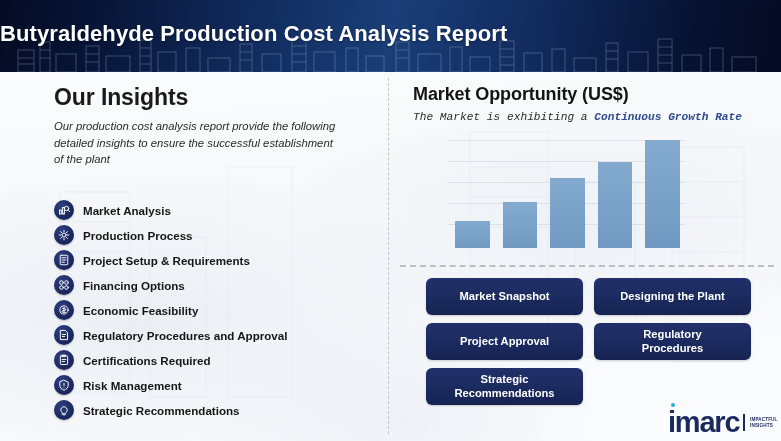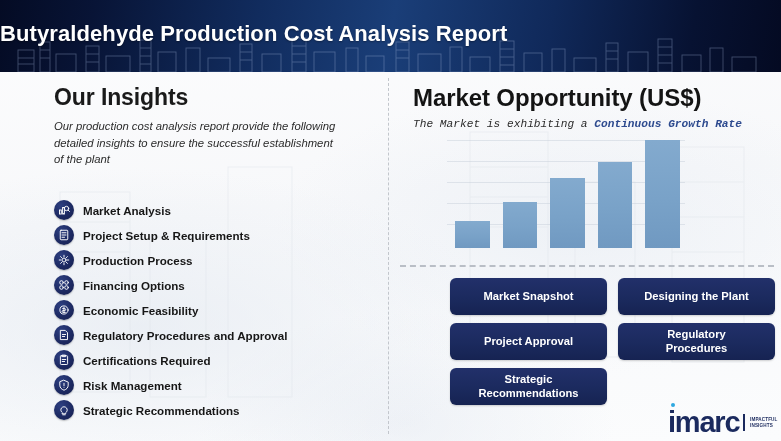--- a/index.html
+++ b/index.html
@@ -138,21 +138,21 @@
   }
 
   
   .right-panel {
     position: absolute;
     left: 413px;
     top: 84px;
     width: 356px;
   }
   .right-title {
-    font-size: 24px;
+    font-size: 18px;
     font-weight: bold;
     color: #141414;
     letter-spacing: -0.1px;
   }
   .right-sub {
     margin-top: 6px;
     font-size: 11.2px;
     font-style: italic;
     color: #2b2b2b;
     font-family: Liberation Mono, monospace;
@@ -192,21 +192,21 @@
     gap: 13px;
   }
   .bar {
     flex: 1 1 0;
     background: linear-gradient(180deg, #83aace 0%, #79a2c8 55%, #7099c1 100%);
   }
 
   
   .btn-grid {
     position: absolute;
-    left: 450px;
+    left: 426px;
     top: 278px;
     width: 325px;
     display: grid;
     grid-template-columns: 157px 157px;
     grid-auto-rows: 37px;
     column-gap: 11px;
     row-gap: 8px;
   }
   .chip {
     background: linear-gradient(180deg, #22306a 0%, #1b2a5e 55%, #162352 100%);
@@ -342,35 +342,35 @@
             <circle cx="17" cy="9" r="4.4"></circle>
             <path d="M20.3 12.3 L23 15"></path>
           </svg>
         </span>
         <span class="insight-label">Market Analysis</span>
       </li>
 
       <li class="insight-item">
         <span class="insight-badge">
           <svg width="12" height="12" viewBox="0 0 24 24" fill="none" stroke="#ffffff" stroke-width="1.9" stroke-linecap="round">
+            <circle cx="12" cy="12" r="4"></circle>
+            <path d="M12 2.5v3M12 18.5v3M2.5 12h3M18.5 12h3M5.2 5.2l2.1 2.1M16.7 16.7l2.1 2.1M18.8 5.2l-2.1 2.1M7.3 16.7l-2.1 2.1"></path>
+          </svg>
+        </span>
+        <span class="insight-label">Production Process</span>
+      </li>
+
+      <li class="insight-item">
+        <span class="insight-badge">
+          <svg width="12" height="12" viewBox="0 0 24 24" fill="none" stroke="#ffffff" stroke-width="1.9" stroke-linecap="round">
             <rect x="4.5" y="2.5" width="15" height="19" rx="1.6"></rect>
             <path d="M8 7.5h8M8 12h8M8 16.5h5"></path>
           </svg>
         </span>
         <span class="insight-label">Project Setup &amp; Requirements</span>
-      </li>
-
-      <li class="insight-item">
-        <span class="insight-badge">
-          <svg width="12" height="12" viewBox="0 0 24 24" fill="none" stroke="#ffffff" stroke-width="1.9" stroke-linecap="round">
-            <circle cx="12" cy="12" r="4"></circle>
-            <path d="M12 2.5v3M12 18.5v3M2.5 12h3M18.5 12h3M5.2 5.2l2.1 2.1M16.7 16.7l2.1 2.1M18.8 5.2l-2.1 2.1M7.3 16.7l-2.1 2.1"></path>
-          </svg>
-        </span>
-        <span class="insight-label">Production Process</span>
       </li>
 
       <li class="insight-item">
         <span class="insight-badge">
           <svg width="12" height="12" viewBox="0 0 24 24" fill="none" stroke="#ffffff" stroke-width="1.9" stroke-linecap="round">
             <circle cx="7" cy="7" r="3.6"></circle>
             <circle cx="17" cy="7" r="3.6"></circle>
             <circle cx="7" cy="17" r="3.6"></circle>
             <circle cx="17" cy="17" r="3.6"></circle>
           </svg>

